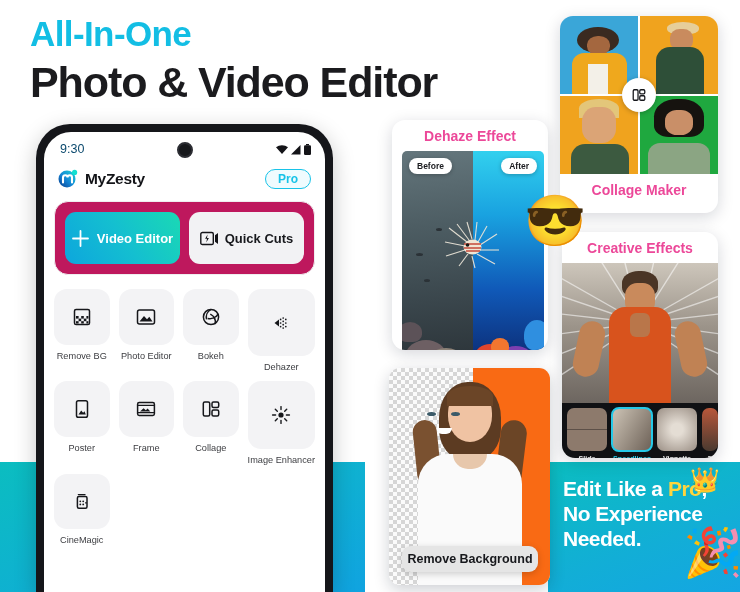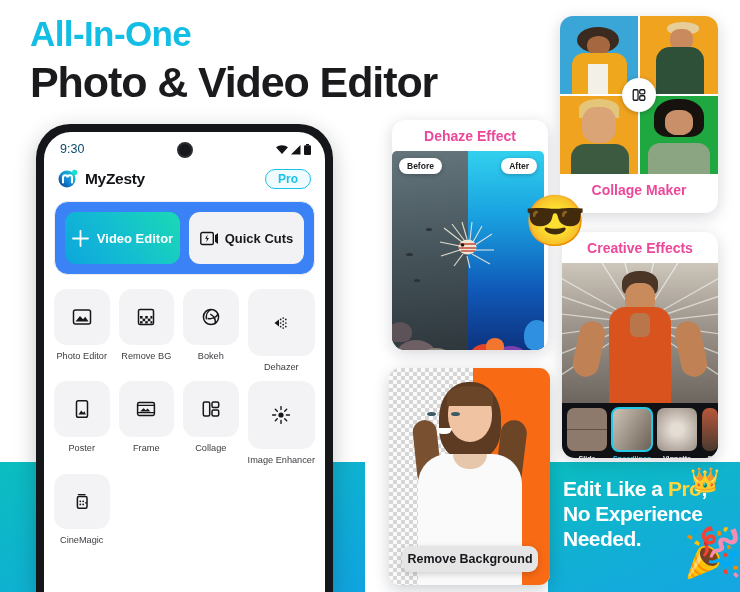--- a/index.html
+++ b/index.html
@@ -61,21 +61,21 @@
   }
   .brand { display:flex; align-items:center; gap:6px; }
   .brand-logo { width:21px; height:21px; position:relative; }
   .brand-name { font-size:15.5px; font-weight:bold; color:#131418; letter-spacing:-0.3px; }
   .pro-badge {
     border:1.3px solid #18c3e8; color:#18c3e8; background:#effbfe;
     border-radius:11px; padding:2px 12px; font-size:12px; font-weight:bold;
   }
 
   .card-panel {
-    margin:6px 10px 0 10px; background:#3b82f6; border-radius:14px;
+    margin:6px 10px 0 10px; background:#be185d; border-radius:14px;
     border:1px solid #eeeeef; padding:10px;
   }
   .quick-row { display:flex; gap:9px; }
   .btn-video {
     flex:1 1 0; height:52px; border-radius:11px;
     background: linear-gradient(55deg,#0da6dd 0%, #14bfd0 50%, #1ad9b4 100%);
     display:flex; align-items:center; justify-content:center; gap:8px;
     color:#fff; font-size:13px; font-weight:bold;
   }
   .btn-quick {
@@ -100,21 +100,21 @@
     position:absolute; background:#fff; border-radius:13px;
     box-shadow: 0 4px 16px rgba(10,20,40,.17); overflow:hidden;
   }
   .card-title {
     text-align:center; font-size:14px; font-weight:bold; color:#ec4899;
     padding:8px 4px 7px 4px;
   }
 
   
   .card-dehaze { left:392px; top:120px; width:156px; height:230px; }
-  .dehaze-img { position:relative; height:213px; margin:0 4px 5px 0; border-radius:5px; overflow:hidden; }
+  .dehaze-img { position:relative; height:213px; margin:0 4px 5px 10px; border-radius:5px; overflow:hidden; }
   .dh-before {
     position:absolute; left:0; top:0; width:50%; height:100%;
     background: linear-gradient(175deg,#64767c 0%, #4d5d63 35%, #3a464c 70%, #2b3338 100%);
   }
   .dh-after {
     position:absolute; right:0; top:0; width:50%; height:100%;
     background: linear-gradient(180deg,#32d0ee 0%, #19a2e0 30%, #1059b8 65%, #0c2a72 100%);
   }
   .pill-tag {
     position:absolute; top:7px; background:#fff; border-radius:9px;
@@ -258,44 +258,44 @@
             <span>Quick Cuts</span>
           </div>
         </div>
       </div>
 
       <div class="tool-grid">
 
         <div class="tool">
           <div class="tool-tile">
             <svg width="24" height="24" viewBox="0 0 24 24">
-              <rect x="3.5" y="5" width="17" height="14" rx="2" stroke="#16171b" stroke-width="1.5" fill="none"></rect>
-              <path d="M5.5 16.5 L10 11 L13 14.2 L15.3 11.8 L18.5 16.5 Z" fill="#16171b"></path>
-            </svg>
-          </div>
-          <div class="tool-label">Photo Editor</div>
-        </div>
-
-        <div class="tool">
-          <div class="tool-tile">
-            <svg width="24" height="24" viewBox="0 0 24 24">
               <rect x="4.5" y="4.5" width="15" height="15" rx="1.6" stroke="#16171b" stroke-width="1.5" fill="none"></rect>
               <g fill="#16171b">
                 <rect x="6" y="11" width="2.6" height="2.6"></rect>
                   <rect x="11.2" y="11" width="2.6" height="2.6"></rect>
                 <rect x="8.6" y="13.6" width="2.6" height="2.6"></rect>
                   <rect x="13.8" y="13.6" width="2.6" height="2.6"></rect>
                 <rect x="16.4" y="11" width="2" height="2.6"></rect>
                 <rect x="6" y="16.2" width="2.6" height="2.3"></rect>
                   <rect x="11.2" y="16.2" width="2.6" height="2.3"></rect>
                 <rect x="16.4" y="16.2" width="2" height="2.3"></rect>
               </g>
             </svg>
           </div>
           <div class="tool-label">Remove BG</div>
+        </div>
+
+        <div class="tool">
+          <div class="tool-tile">
+            <svg width="24" height="24" viewBox="0 0 24 24">
+              <rect x="3.5" y="5" width="17" height="14" rx="2" stroke="#16171b" stroke-width="1.5" fill="none"></rect>
+              <path d="M5.5 16.5 L10 11 L13 14.2 L15.3 11.8 L18.5 16.5 Z" fill="#16171b"></path>
+            </svg>
+          </div>
+          <div class="tool-label">Photo Editor</div>
         </div>
 
         <div class="tool">
           <div class="tool-tile">
             <svg width="24" height="24" viewBox="0 0 24 24">
               <circle cx="12" cy="12" r="7.6" stroke="#16171b" stroke-width="1.5" fill="none"></circle>
               <path d="M12 4.4 C8.3 6.4 6.6 10.5 7.6 14.4 M19.1 9 C17 12.6 12.7 14.4 8.8 13.4
                        M16.2 19.1 C16.9 15 14.9 11 11.3 9.2" stroke="#16171b" stroke-width="1.5" fill="none"></path>
             </svg>
           </div>

